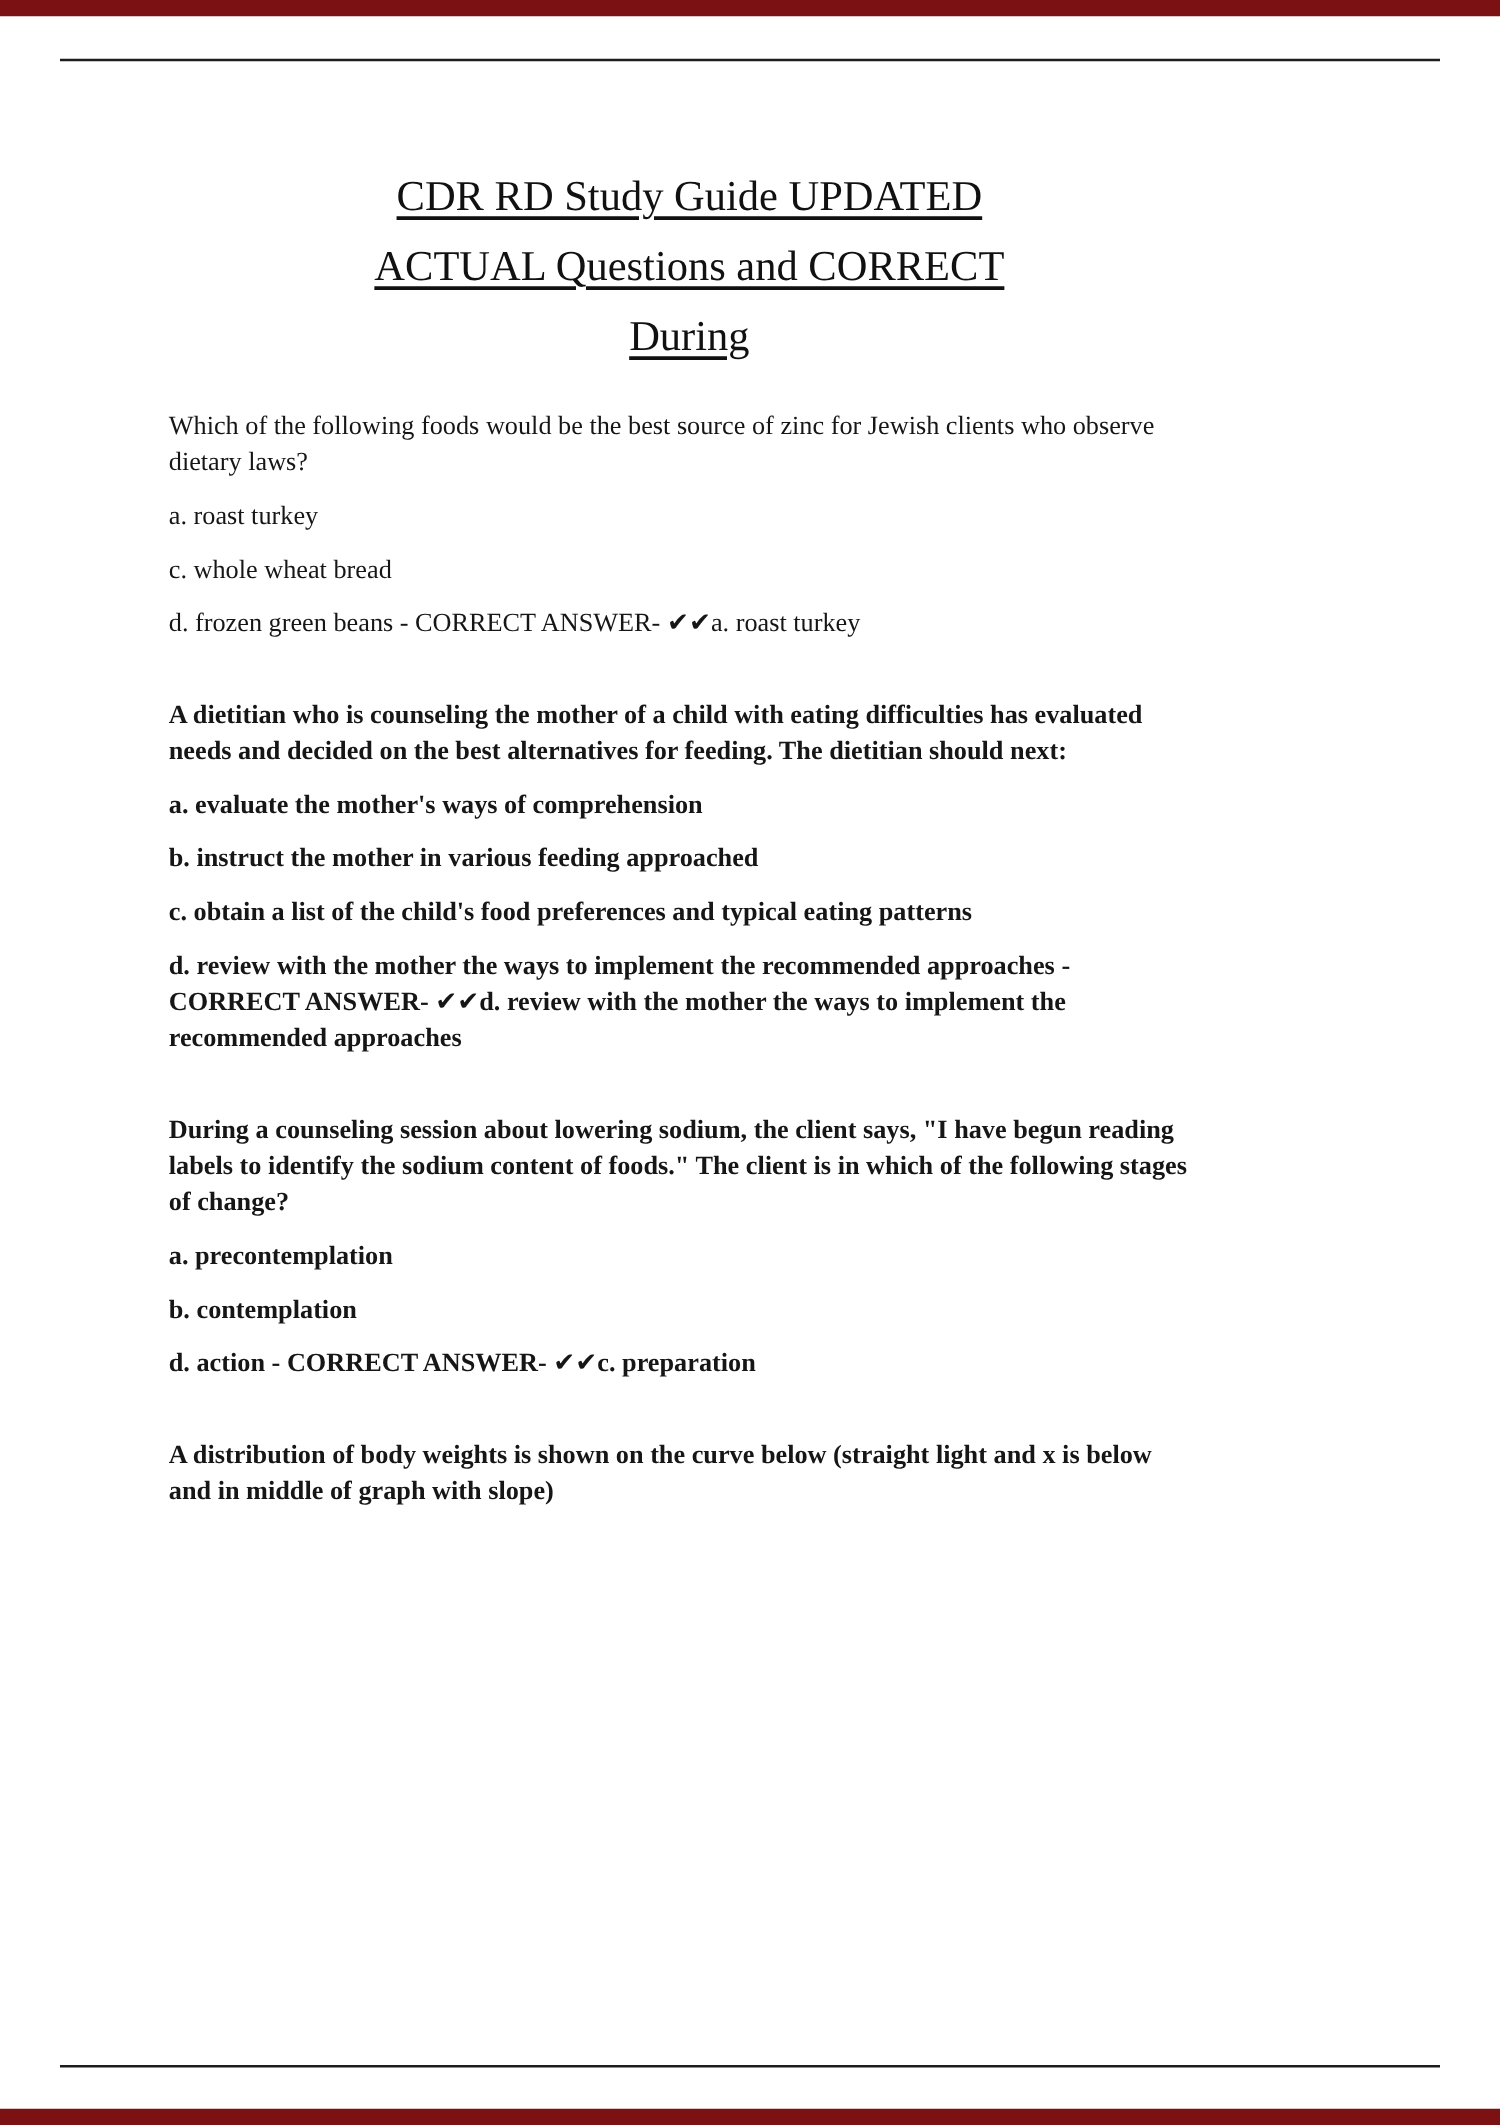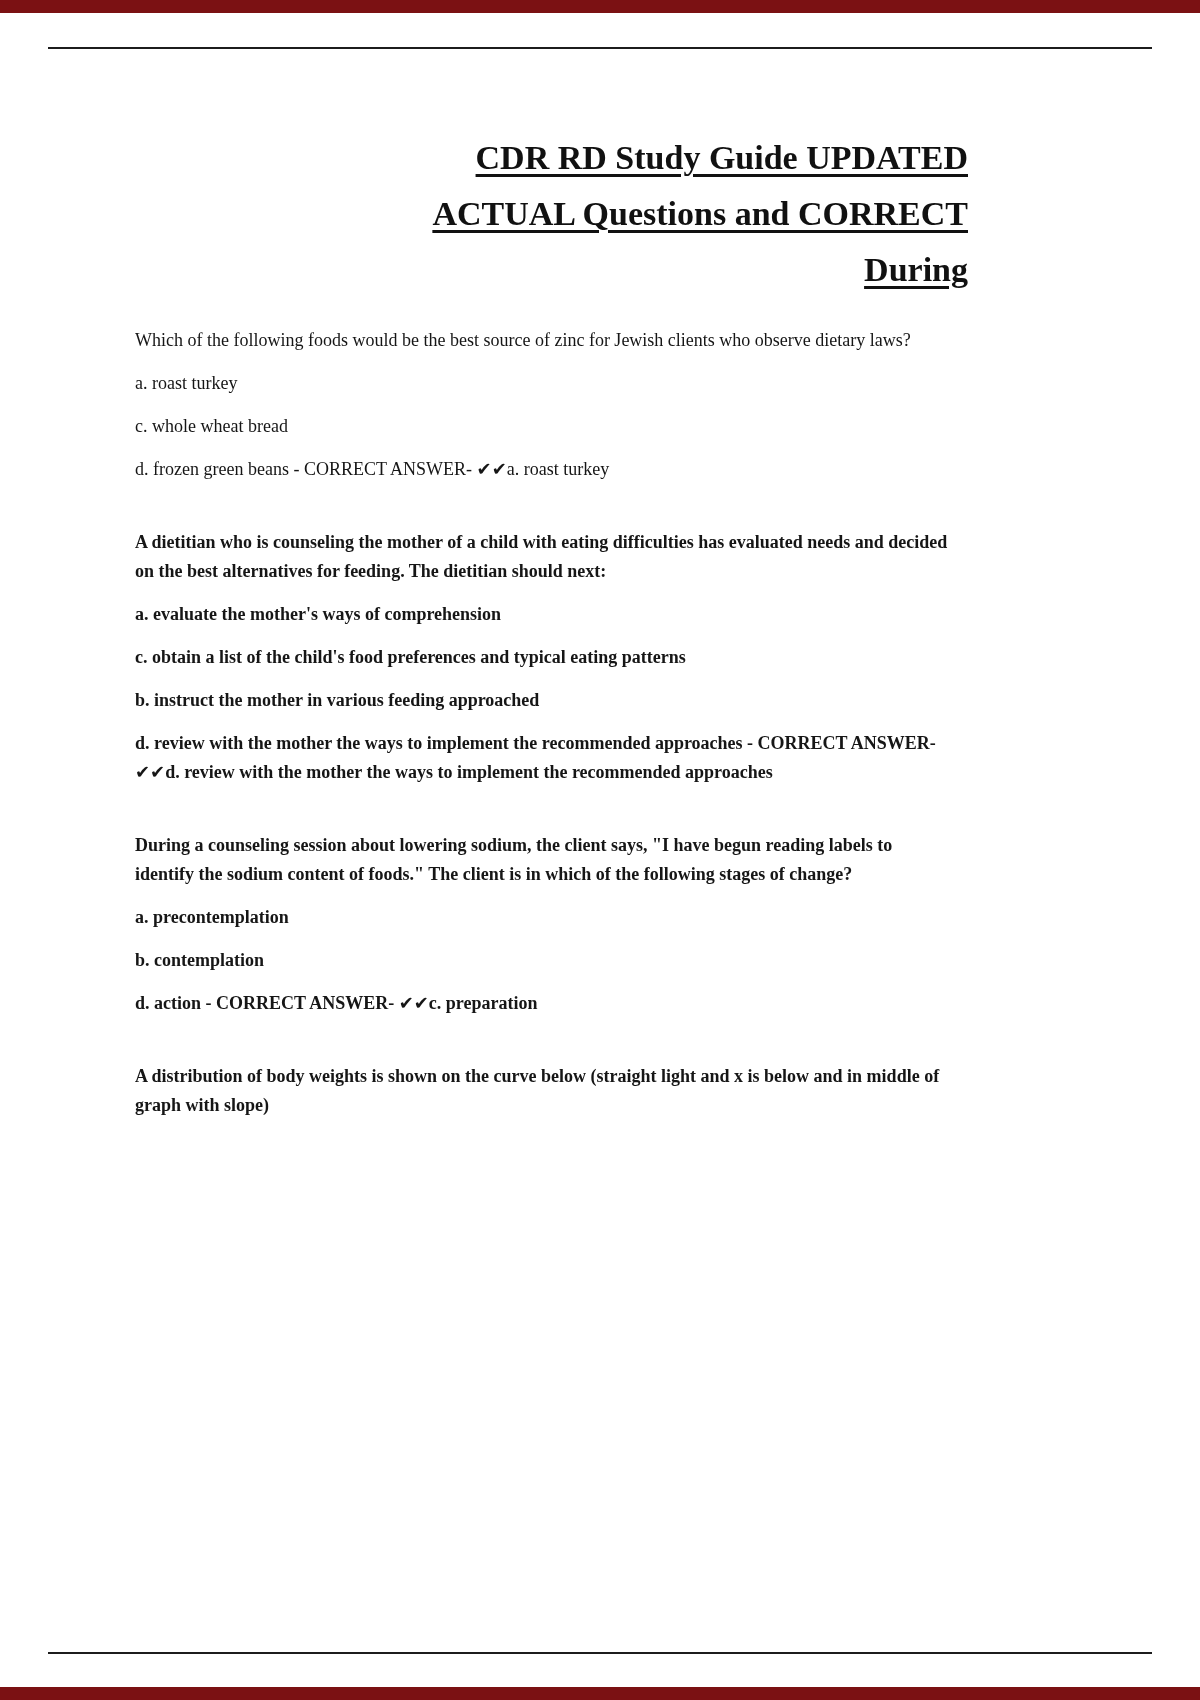--- a/index.html
+++ b/index.html
@@ -34,32 +34,32 @@
   .content {
     position: absolute;
     top: 130px;
     left: 135px;
     width: 833px;
   }
   .title {
     margin: 0 0 28px 0;
     font-size: 34px;
     line-height: 56px;
-    font-weight: 700;
-    text-align: right;
+    font-weight: 400;
+    text-align: center;
     color: #111111;
   }
   .title-line {
     text-decoration: underline;
     text-decoration-thickness: 2.5px;
     text-underline-offset: 5px;
   }
   .para {
     margin: 0 16px 14px 0;
-    font-size: 18px;
+    font-size: 21px;
     line-height: 29px;
   }
   .para.spacer { height: 29px; }
   .qa-block + .qa-block { margin-top: 44px; font-weight: bold; }
 </style>
 </head>
 <body>
 
 <div class="page" style="color: rgb(22, 22, 22);">
   <div class="edge-bar top" style="background: rgb(123, 17, 19);"></div>
@@ -74,22 +74,22 @@
     <div id="questions">
         <div class="qa-block">
           <p class="para question">Which of the following foods would be the best source of zinc for Jewish clients who observe dietary laws?</p>
           <p class="para option">a. roast turkey</p>
           <p class="para option">c. whole wheat bread</p>
           <p class="para option">d. frozen green beans - CORRECT ANSWER- ✔✔a. roast turkey</p>
         </div>
         <div class="qa-block">
           <p class="para question">A dietitian who is counseling the mother of a child with eating difficulties has evaluated needs and decided on the best alternatives for feeding. The dietitian should next:</p>
           <p class="para option">a. evaluate the mother's ways of comprehension</p>
+          <p class="para option">b. instruct the mother in various feeding approached</p>
           <p class="para option">c. obtain a list of the child's food preferences and typical eating patterns</p>
-          <p class="para option">b. instruct the mother in various feeding approached</p>
           <p class="para option">d. review with the mother the ways to implement the recommended approaches - CORRECT ANSWER- ✔✔d. review with the mother the ways to implement the recommended approaches</p>
         </div>
         <div class="qa-block">
           <p class="para question">During a counseling session about lowering sodium, the client says, "I have begun reading labels to identify the sodium content of foods." The client is in which of the following stages of change?</p>
           <p class="para option">a. precontemplation</p>
           <p class="para option">b. contemplation</p>
           <p class="para option">d. action - CORRECT ANSWER- ✔✔c. preparation</p>
         </div>
         <div class="qa-block">
           <p class="para question">A distribution of body weights is shown on the curve below (straight light and x is below and in middle of graph with slope)</p>

